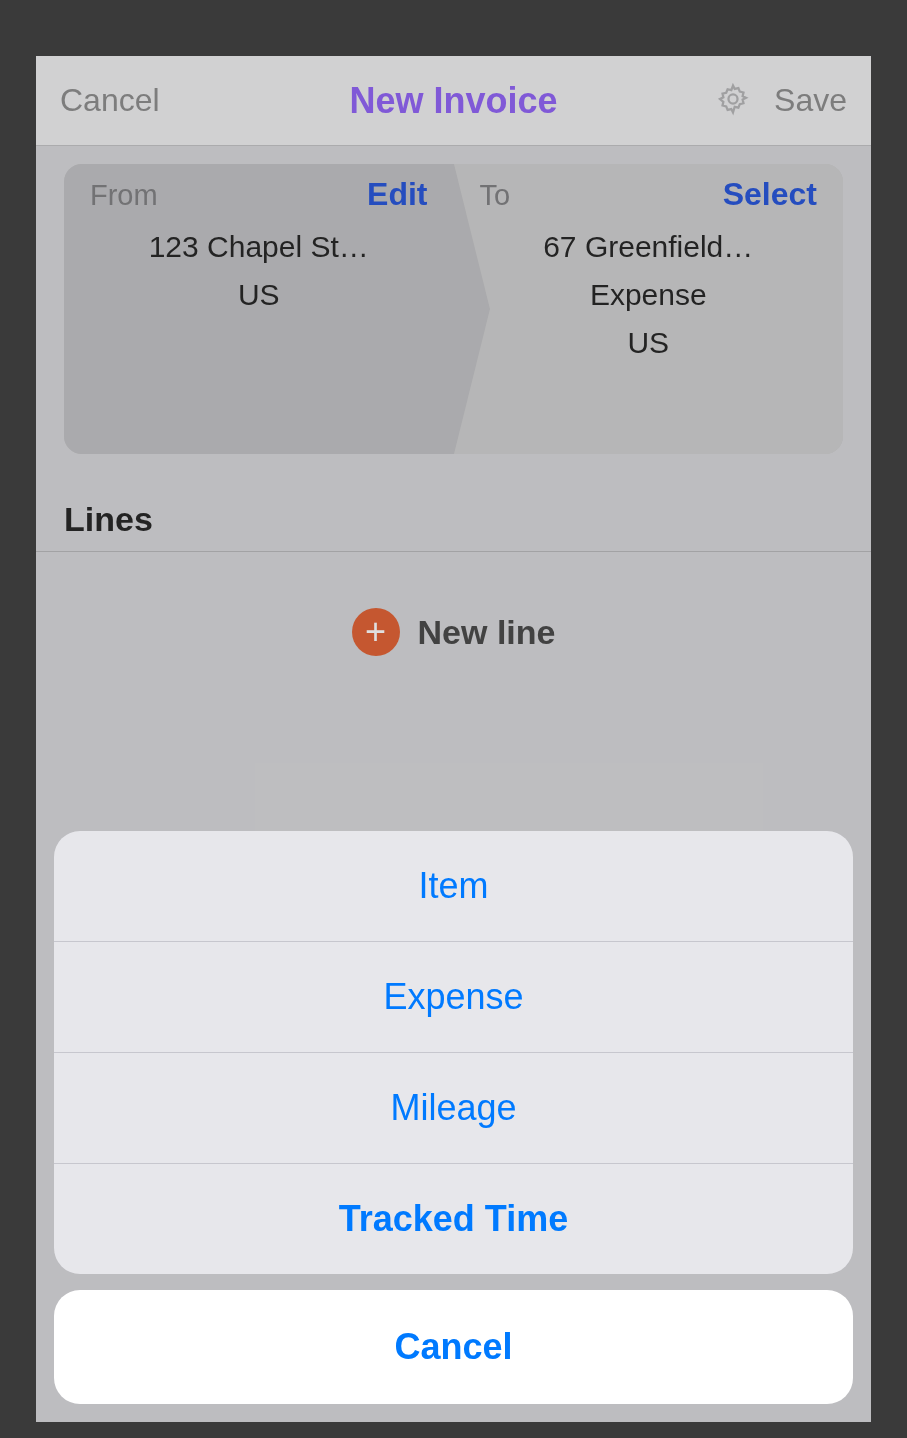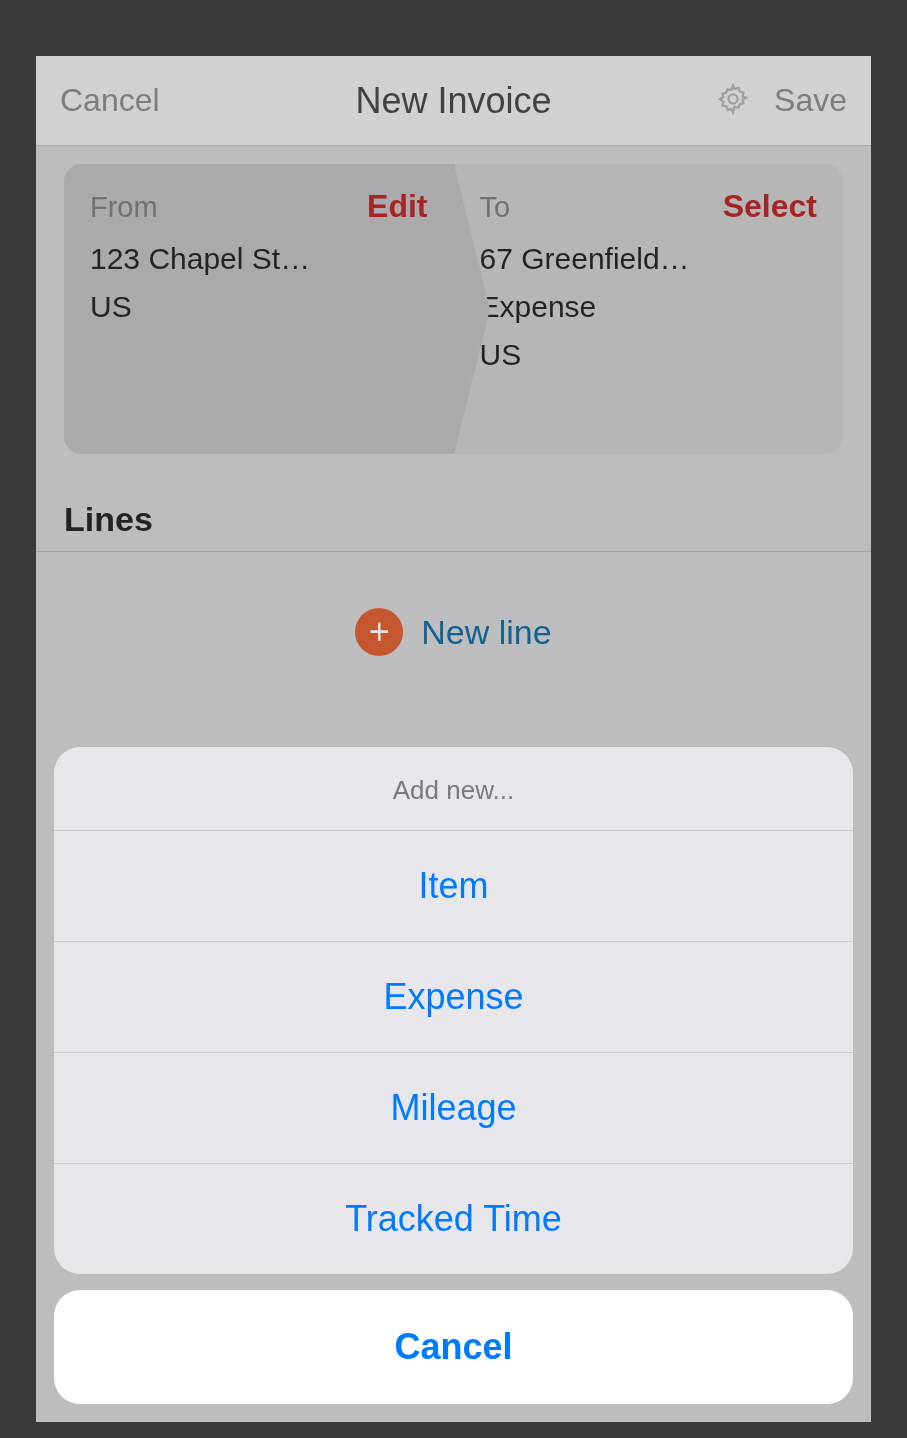--- a/index.html
+++ b/index.html
@@ -38,23 +38,23 @@
       align-items: center;
       justify-content: space-between;
       padding: 0 24px;
     }
     .header-left {
       color: #888;
       font-size: 32px;
       font-weight: 400;
     }
     .header-title {
-      color: #404040;
-      font-size: 36px;
-      font-weight: 400;
+      color: #8b5cf6;
+      font-size: 36px;
+      font-weight: 700;
       position: absolute;
       left: 50%;
       transform: translateX(-50%);
     }
     .header-right {
       display: flex;
       align-items: flex-start;
       gap: 24px;
     }
     .gear-icon {
@@ -71,21 +71,22 @@
       margin: 18px 28px 0 28px;
       background: #c6c6c9;
       border-radius: 18px;
       display: flex;
       position: relative;
       overflow: hidden;
       height: 290px;
     }
     .address-panel {
       flex: 1;
-      padding: 24px 26px;
+      padding: 12px 26px;
+      text-align: center;
     }
     .address-panel.left {
       background: #bfbfc2;
       position: relative;
     }
     .address-panel.right {
       background: #cececf;
     }
     .arrow-divider {
       position: absolute;
@@ -102,21 +103,21 @@
       display: flex;
       justify-content: space-between;
       align-items: baseline;
       margin-bottom: 10px;
     }
     .panel-label {
       color: #7a7a7d;
       font-size: 29px;
     }
     .panel-action {
-      color: #b91c1c;
+      color: #1d4ed8;
       font-size: 32px;
       font-weight: 700;
     }
     .addr-line {
       color: #1a1a1a;
       font-size: 30px;
       line-height: 1.6;
       white-space: nowrap;
       overflow: hidden;
       text-overflow: ellipsis;
@@ -145,23 +146,23 @@
       border-radius: 50%;
       background: #e05a2a;
       display: flex;
       align-items: center;
       justify-content: center;
       color: #fff;
       font-size: 36px;
       font-weight: 400;
     }
     .new-line-text {
-      color: #0369a1;
+      color: #404040;
       font-size: 34px;
-      font-weight: 400;
+      font-weight: 700;
     }
     .action-sheet-wrap {
       position: absolute;
       left: 0;
       right: 0;
       bottom: 0;
       padding: 0 18px 18px 18px;
       z-index: 10;
     }
     .sheet-group {
@@ -181,20 +182,21 @@
       text-align: center;
       color: #007aff;
       font-size: 36px;
       font-weight: 400;
       padding: 34px 0;
       border-bottom: 1px solid rgba(120,120,128,0.28);
       cursor: pointer;
     }
     .sheet-option:last-child {
       border-bottom: none;
+      font-weight: bold;
     }
     .sheet-cancel-group {
       background: #ffffff;
       border-radius: 26px;
       margin-top: 16px;
     }
     .sheet-cancel {
       text-align: center;
       color: #007aff;
       font-size: 36px;
@@ -247,21 +249,20 @@
   <div class="lines-title">Lines</div>
   <div class="lines-divider"></div>
 
   <div class="new-line">
     <div class="plus-btn">+</div>
     <div class="new-line-text">New line</div>
   </div>
 
   <div class="action-sheet-wrap">
     <div class="sheet-group">
-      <div class="sheet-title">Add new...</div>
       <div class="sheet-option">Item</div>
       <div class="sheet-option">Expense</div>
       <div class="sheet-option">Mileage</div>
       <div class="sheet-option">Tracked Time</div>
     </div>
     <div class="sheet-cancel-group">
       <div class="sheet-cancel">Cancel</div>
     </div>
   </div>
 </div>

